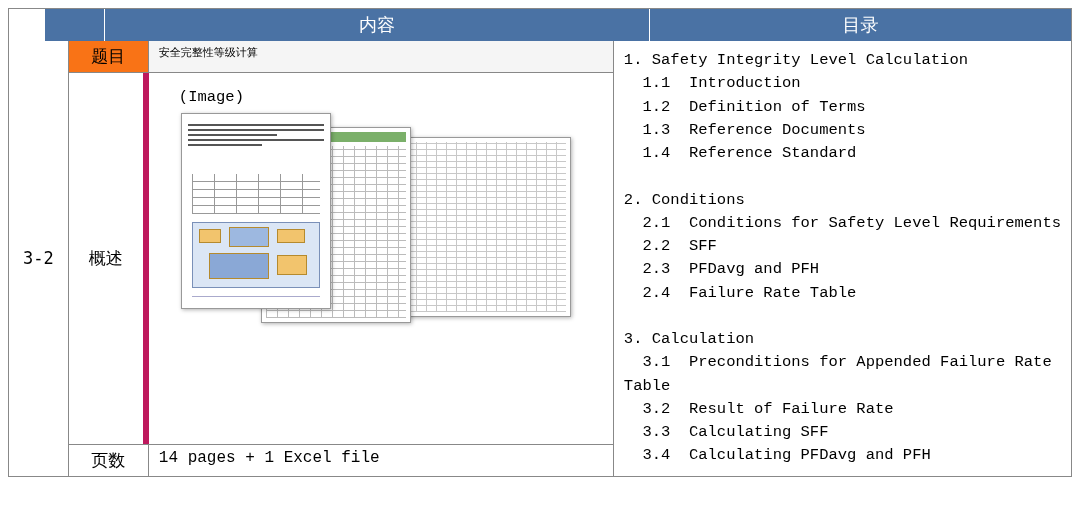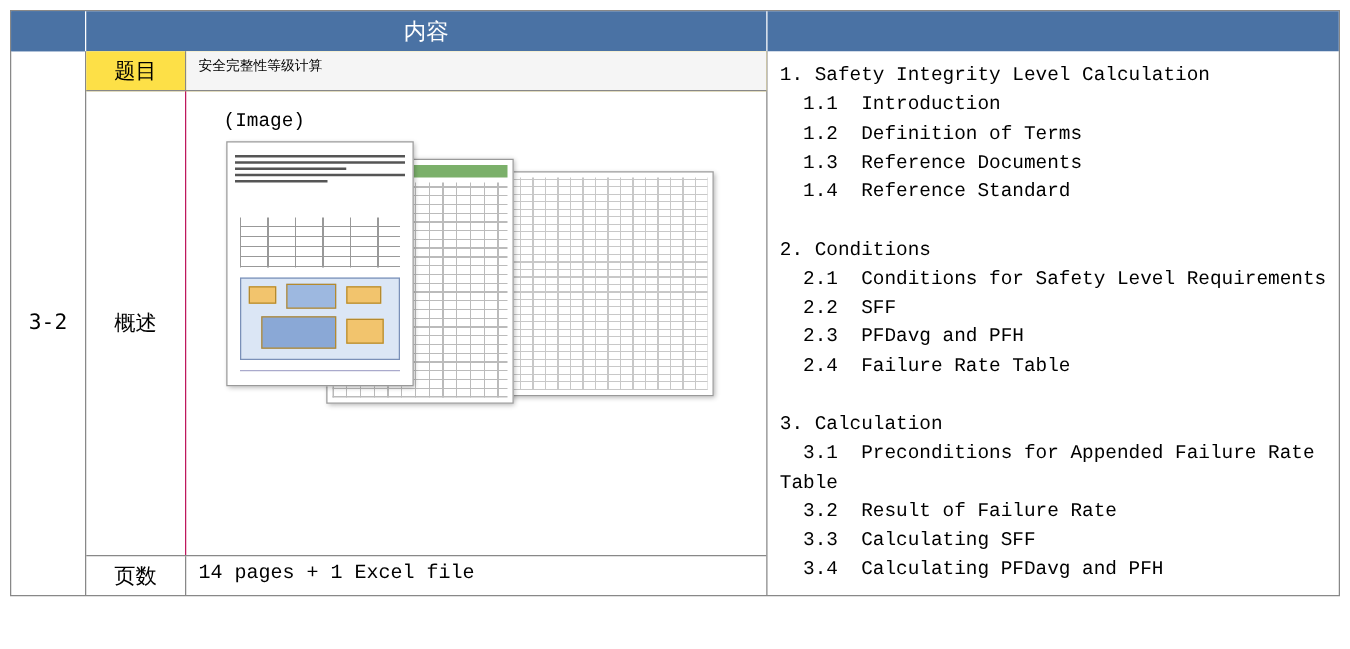--- a/index.html
+++ b/index.html
@@ -14,20 +14,21 @@
     border: 1px solid #888;
     width: 1064px;
   }
   .hdr-row {
     display: flex;
     background: #4a72a4;
     color: #fff;
     font-family: sans-serif;
     font-size: 18px;
     text-align: center;
+    margin-left: 36px;
   }
   .hdr-blank {
     width: 60px;
     border-right: 1px solid #fff;
     background: #4a72a4;
   }
   .hdr-content {
     flex: 0 0 545px;
     border-right: 1px solid #fff;
     padding: 4px 0;
@@ -51,21 +52,21 @@
   }
   .col-mid {
     flex: 0 0 545px;
     border-right: 1px solid #888;
     display: flex;
     flex-direction: column;
   }
   .row-title {
     display: flex;
     border-bottom: 1px solid #888;
-    background: #fde047;
+    background: #f97316;
   }
   .row-title .label {
     width: 80px;
     border-right: 1px solid #888;
     text-align: center;
     font-family: sans-serif;
     font-size: 17px;
     padding: 4px 0;
   }
   .row-title .value {
@@ -75,21 +76,21 @@
     font-size: 11px;
     background: #f5f5f5;
   }
   .row-overview {
     display: flex;
     flex: 1;
     border-bottom: 1px solid #888;
   }
   .row-overview .label {
     width: 80px;
-    border-right: 1px solid #be185d;
+    border-right: 6px solid #be185d;
     display: flex;
     align-items: center;
     justify-content: center;
     font-family: sans-serif;
     font-size: 17px;
   }
   .row-overview .value {
     flex: 1;
     padding: 8px 12px;
     font-family: "Courier New", monospace;
@@ -181,20 +182,21 @@
   }
 </style>
 </head>
 <body>
 
 <div class="outer">
 
   <div class="hdr-row">
     <div class="hdr-blank"></div>
     <div class="hdr-content">内容</div>
+    <div class="hdr-toc">目录</div>
   </div>
 
   <div class="body-row">
 
     <div class="col-id">3-2</div>
 
     <div class="col-mid">
 
       <div class="row-title">
         <div class="label">题目</div>

